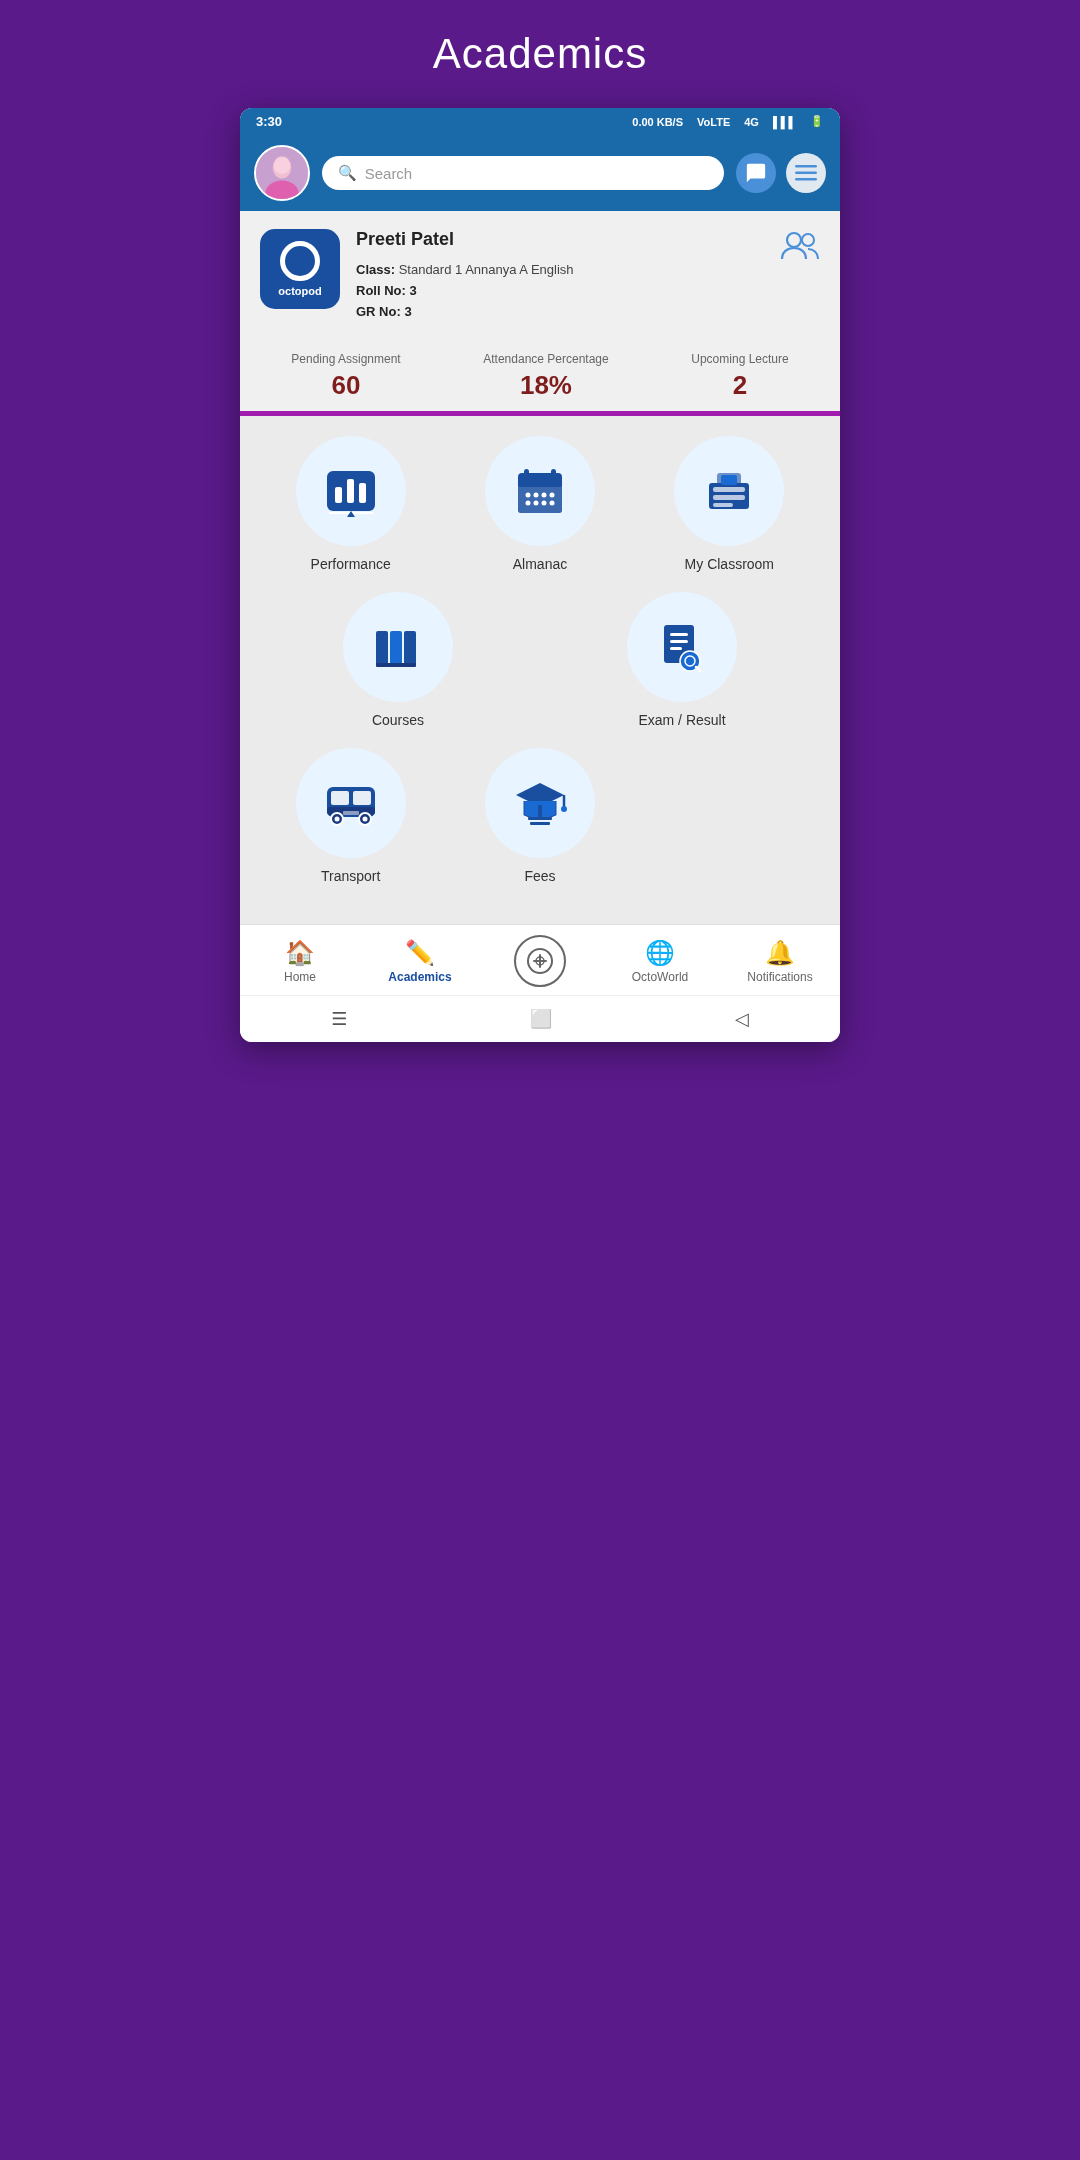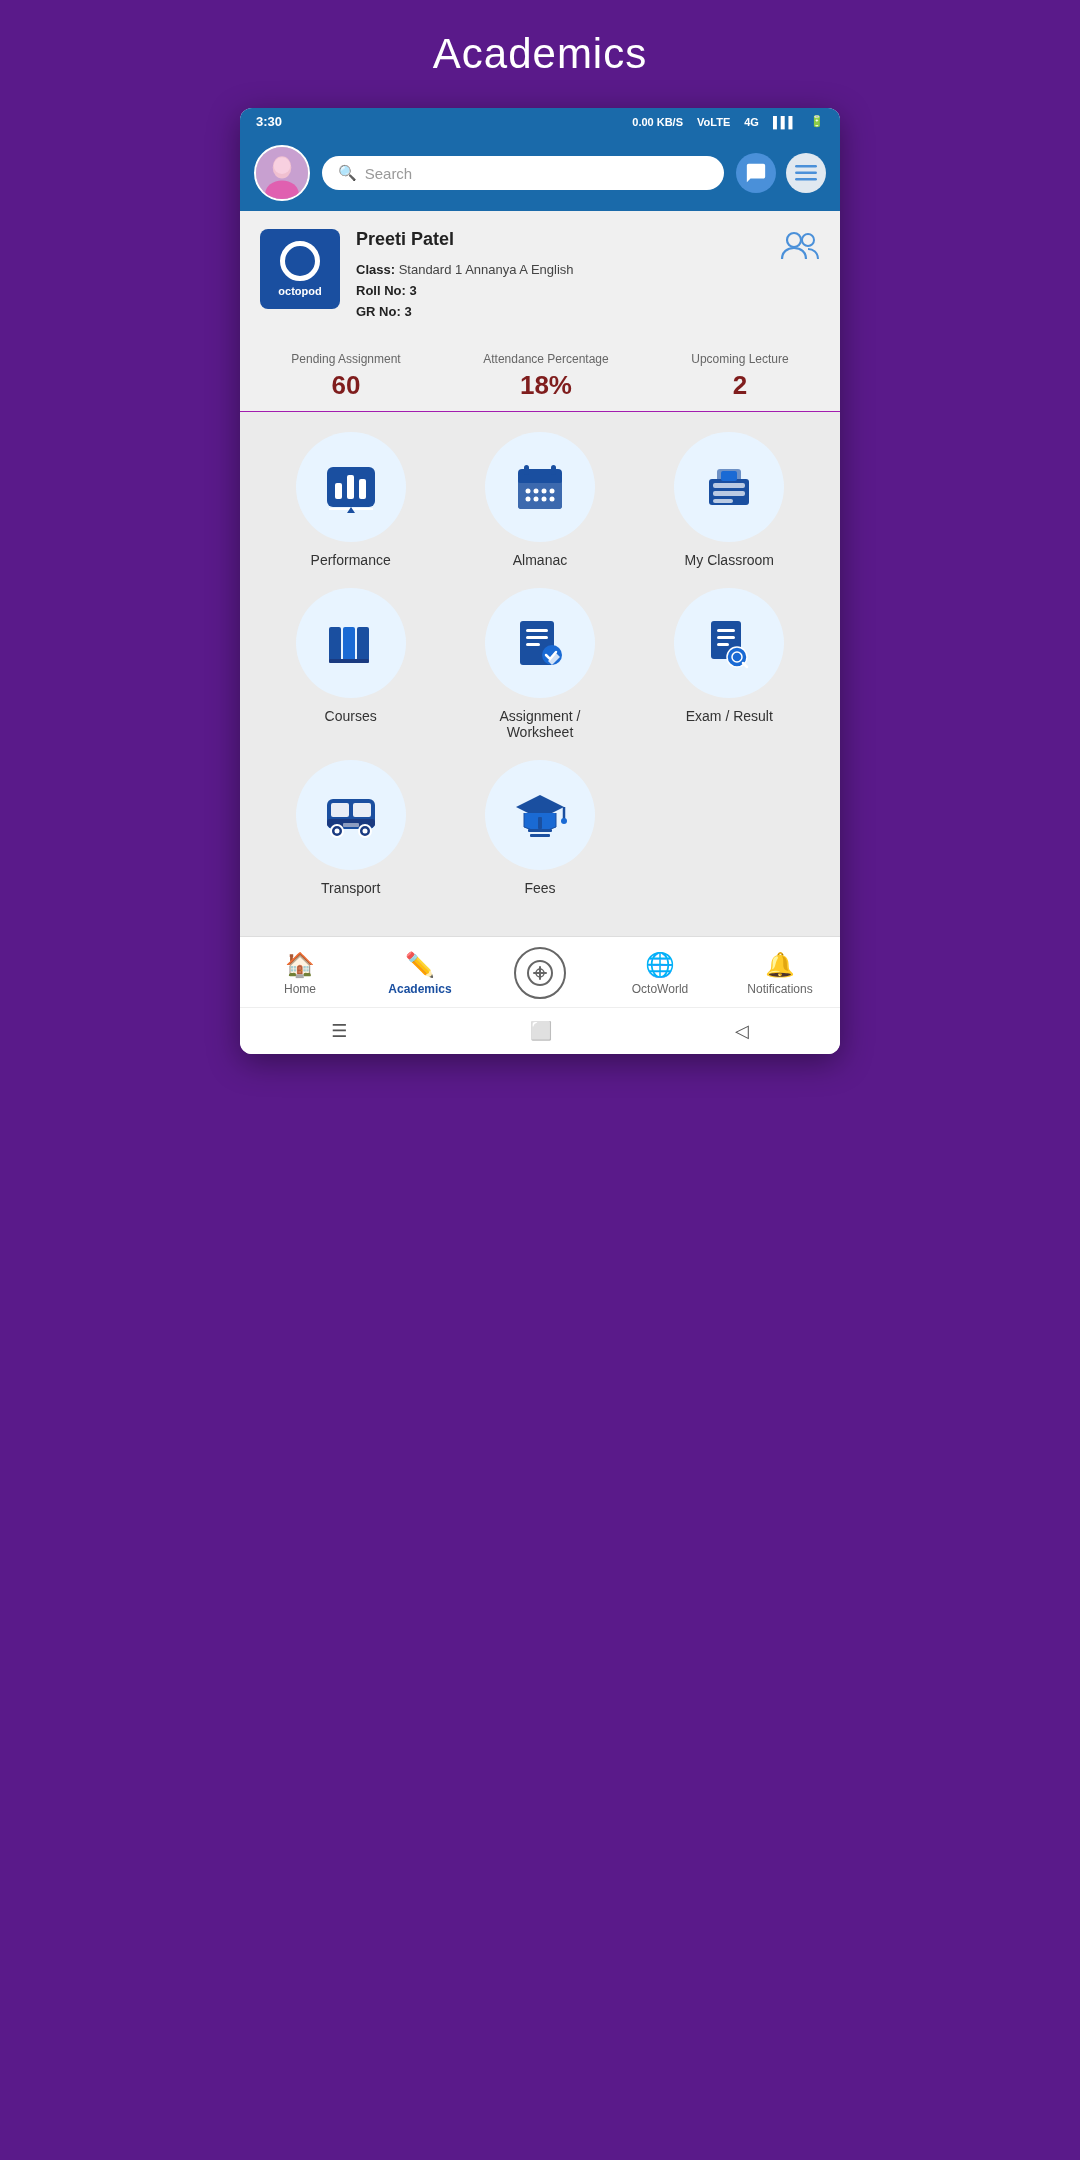--- a/index.html
+++ b/index.html
@@ -101,21 +101,21 @@
     .profile-card {
       background: #f0f0f0;
       display: flex;
       align-items: flex-start;
       gap: 16px;
     }
     .octopod-logo {
       width: 80px;
       height: 80px;
       background: #1a4fa0;
-      border-radius: 8px;
+      border-radius: 15px;
       display: flex;
       flex-direction: column;
       align-items: center;
       justify-content: center;
       color: white;
       font-size: 11px;
       font-weight: bold;
       flex-shrink: 0;
     }
     .octopod-logo .logo-ring {
@@ -147,21 +147,21 @@
       margin-left: auto;
       color: #4a90d9;
       font-size: 28px;
     }
     
     .stats-row {
       display: flex;
       justify-content: space-around;
       padding: 16px 10px 10px 10px;
       background: #f0f0f0;
-      border-bottom: 1px solid #a21caf;
+      border-bottom: 5px solid #a21caf;
     }
     .stat-item {
       text-align: center;
     }
     .stat-label {
       font-size: 12px;
       color: #666;
       margin-bottom: 4px;
     }
     .stat-value {
@@ -420,35 +420,20 @@
 
             <rect x="8" y="14" width="12" height="34" rx="2" fill="#1a4fa0"></rect>
             <rect x="22" y="14" width="12" height="34" rx="2" fill="#1a6ad4"></rect>
             <rect x="36" y="14" width="12" height="34" rx="2" fill="#1a4fa0"></rect>
             <rect x="8" y="46" width="40" height="4" rx="1" fill="#1a3a80"></rect>
           </svg>
         </div>
         <span class="grid-label">Courses</span>
       </div>
 
-      <div class="grid-item">
-        <div class="grid-icon-circle">
-          <svg viewBox="0 0 60 60" fill="none" xmlns="http://www.w3.org/2000/svg">
-            <rect x="10" y="8" width="34" height="44" rx="3" fill="#1a4fa0"></rect>
-            <rect x="16" y="16" width="22" height="3" rx="1.5" fill="white"></rect>
-            <rect x="16" y="23" width="22" height="3" rx="1.5" fill="white"></rect>
-            <rect x="16" y="30" width="14" height="3" rx="1.5" fill="white"></rect>
-            <circle cx="42" cy="42" r="10" fill="#1a6ad4"></circle>
-            <path d="M36 42 l4 4 6-7" stroke="white" stroke-width="2.5" stroke-linecap="round" fill="none"></path>
-
-            <path d="M38 48 L46 40 L50 44 L42 52 Z" fill="white" opacity="0.8"></path>
-          </svg>
-        </div>
-        <span class="grid-label">Assignment /<br>Worksheet</span>
-      </div>
 
       <div class="grid-item">
         <div class="grid-icon-circle">
           <svg viewBox="0 0 60 60" fill="none" xmlns="http://www.w3.org/2000/svg">
             <rect x="12" y="8" width="30" height="38" rx="3" fill="#1a4fa0"></rect>
             <rect x="18" y="16" width="18" height="3" rx="1.5" fill="white"></rect>
             <rect x="18" y="23" width="18" height="3" rx="1.5" fill="white"></rect>
             <rect x="18" y="30" width="12" height="3" rx="1.5" fill="white"></rect>
             <circle cx="38" cy="44" r="10" fill="#1a6ad4" stroke="white" stroke-width="1.5"></circle>
             <circle cx="38" cy="44" r="5" stroke="white" stroke-width="1.5" fill="none"></circle>

